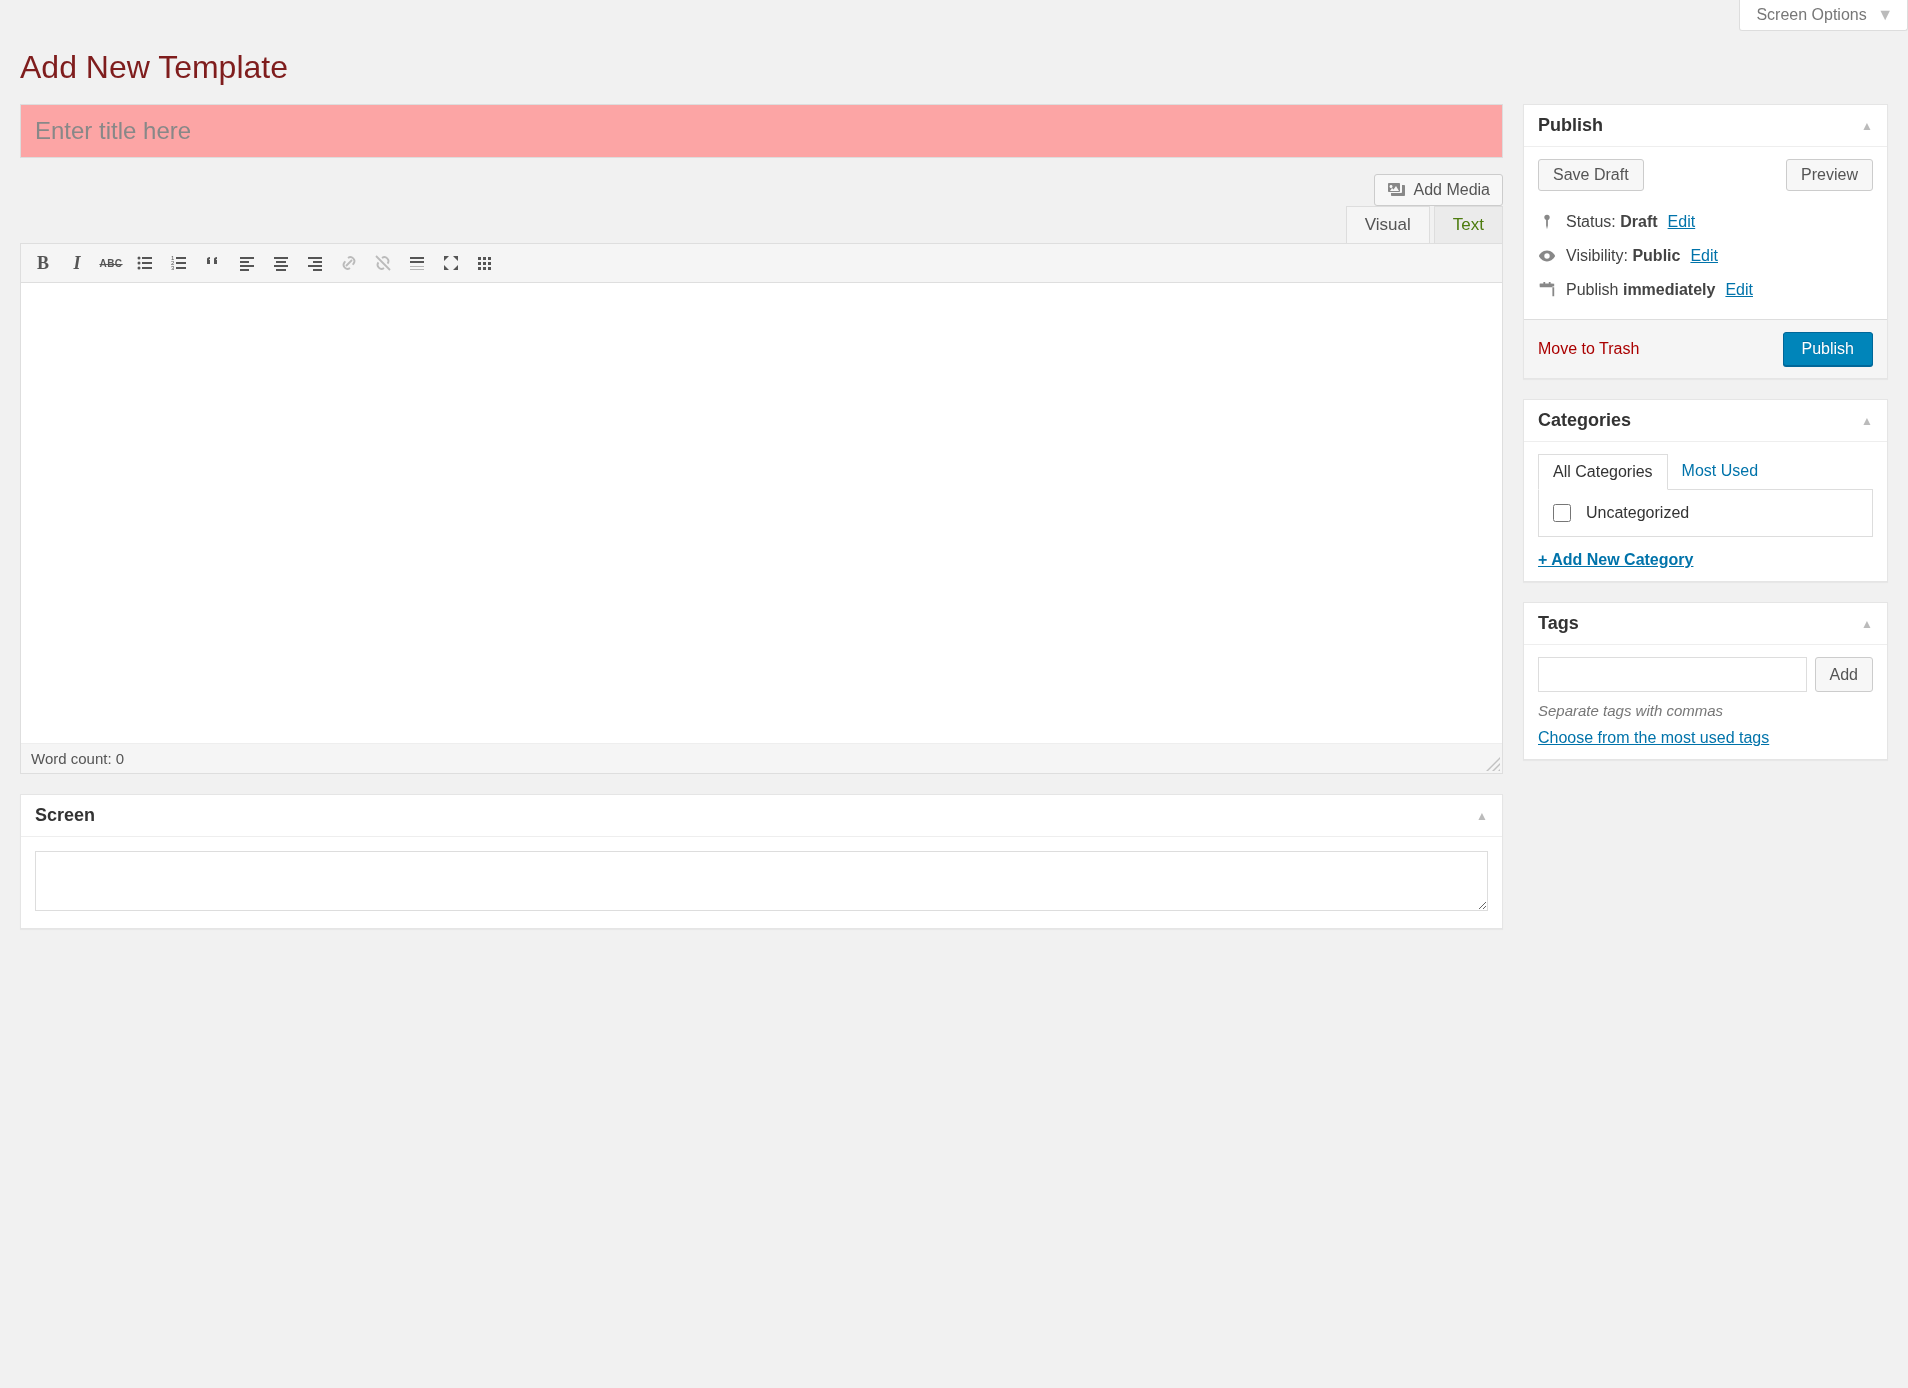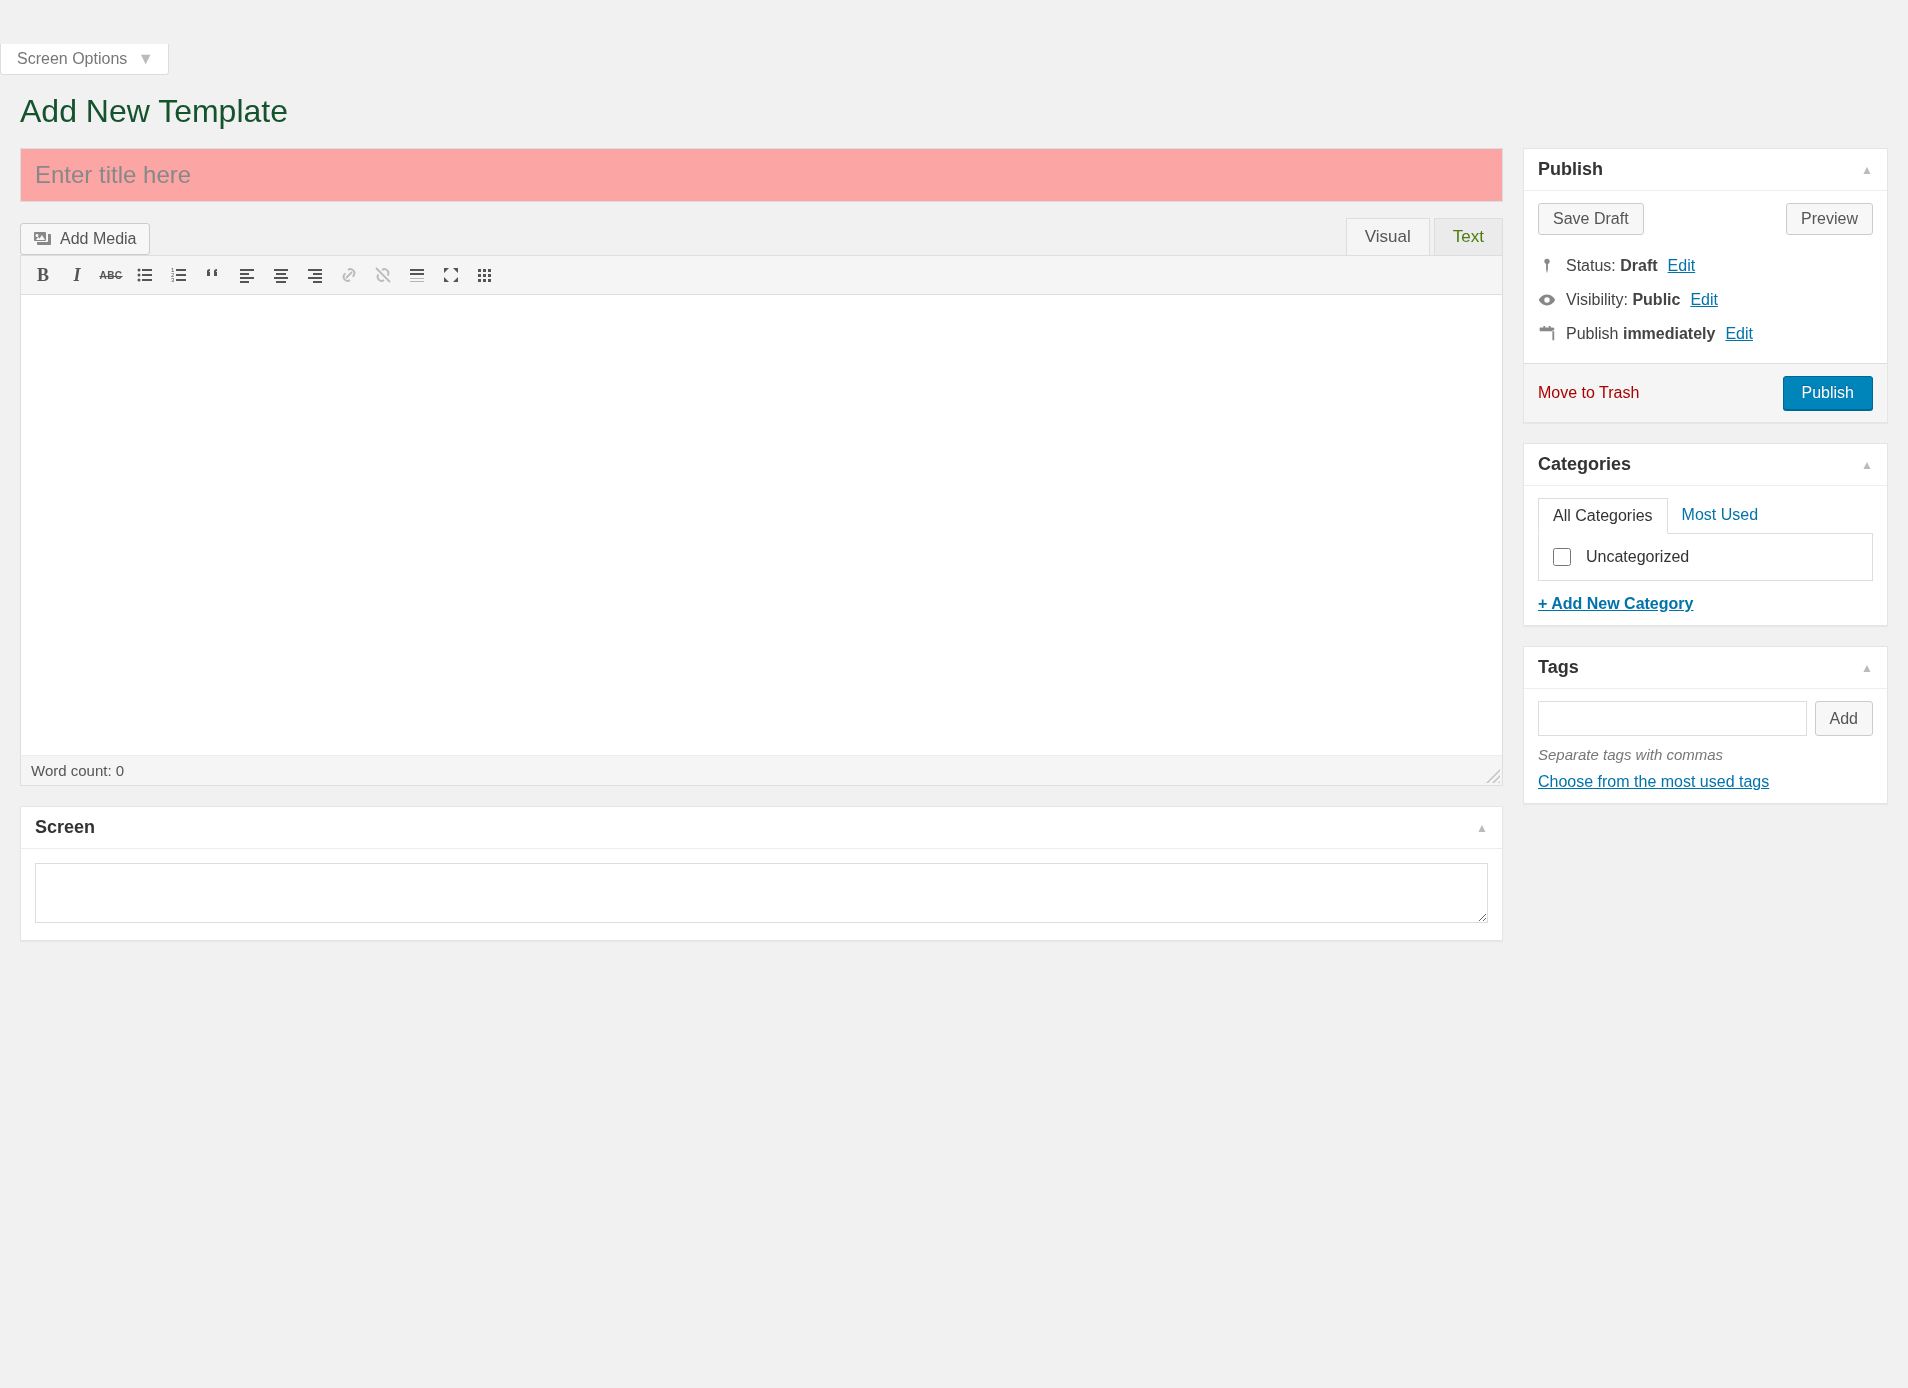--- a/index.html
+++ b/index.html
@@ -1,40 +1,40 @@
 <!DOCTYPE html>
 <html><head>
 <meta charset="utf-8">
 <style>
 * { box-sizing: border-box; margin: 0; padding: 0; }
 body { font-family: -apple-system, "Helvetica Neue", Helvetica, Arial, sans-serif; background: #f1f1f1; color: #333; font-size: 13px; }
 
 .wrap { padding: 10px 20px 20px; }
 
-.screen-options-wrap { margin-bottom: 0; margin-top: 44px; }
+.screen-options-wrap { text-align: right; margin-bottom: 0; }
 .screen-options-btn {
   display: inline-block; background: #fff; border: 1px solid #ddd; border-top: none;
   padding: 6px 14px 6px 16px; font-size: 16px; color: #777; cursor: pointer;
   border-radius: 0 0 3px 3px;
 }
 .screen-options-btn .tri { margin-left: 6px; color:#bbb; }
 
-h1.page-title { font-size: 32px; font-weight: 400; color: #14532d; margin: 8px 0 18px; }
+h1.page-title { font-size: 32px; font-weight: 400; color: #7f1d1d; margin: 8px 0 18px; }
 
 .layout { display: flex; gap: 20px; align-items: flex-start; }
 .main-col { flex: 1; min-width: 0; }
 .side-col { width: 365px; flex-shrink: 0; }
 
 .title-input {
   width: 100%; font-size: 24px; padding: 12px 14px; border: 1px solid #ddd;
   background: #fca5a5; outline: none; color: #333;
 }
 .title-input::placeholder { color: #888; }
 
-.media-row { display: flex; justify-content: space-between; align-items: flex-end; margin-top: 16px; }
+.media-row { display: flex; justify-content: space-between; align-items: flex-end; margin-top: 16px; flex-direction: column; }
 .add-media-btn {
   display: inline-flex; align-items: center; gap: 7px;
   background: #f7f7f7; border: 1px solid #ccc; padding: 5px 12px; font-size: 16px;
   color: #555; cursor: pointer; border-radius: 3px;
 }
 .add-media-btn svg { width: 20px; height: 20px; fill: #888; }
 
 .editor-tabs { display: flex; }
 .editor-tab {
   padding: 8px 18px; font-size: 17px; color: #4d7c0f; border: 1px solid #ddd;

